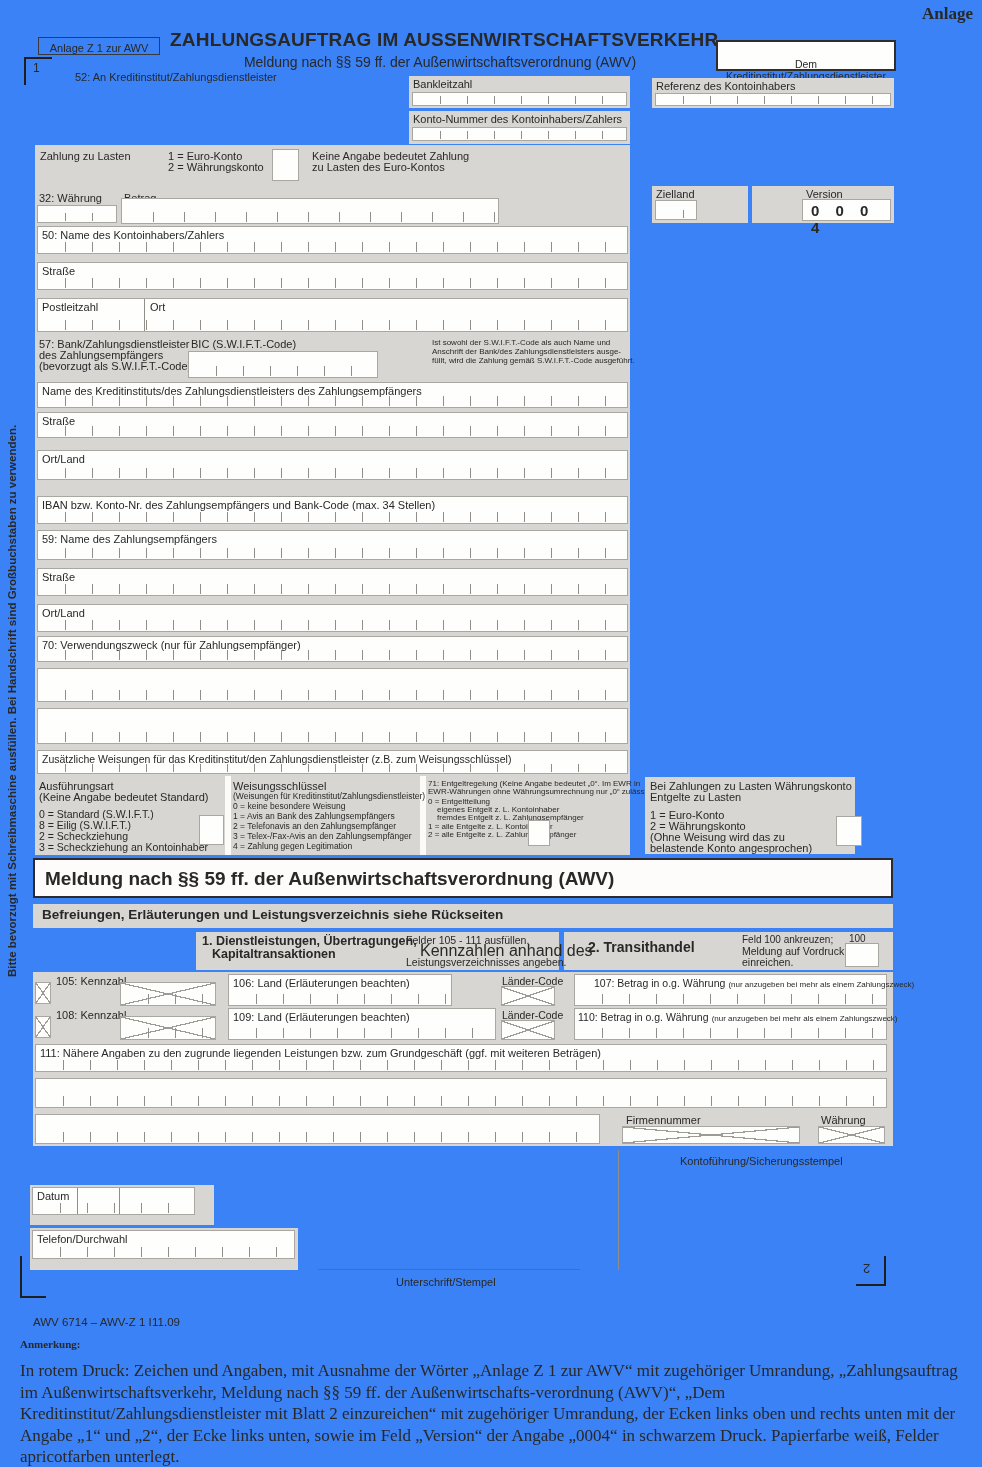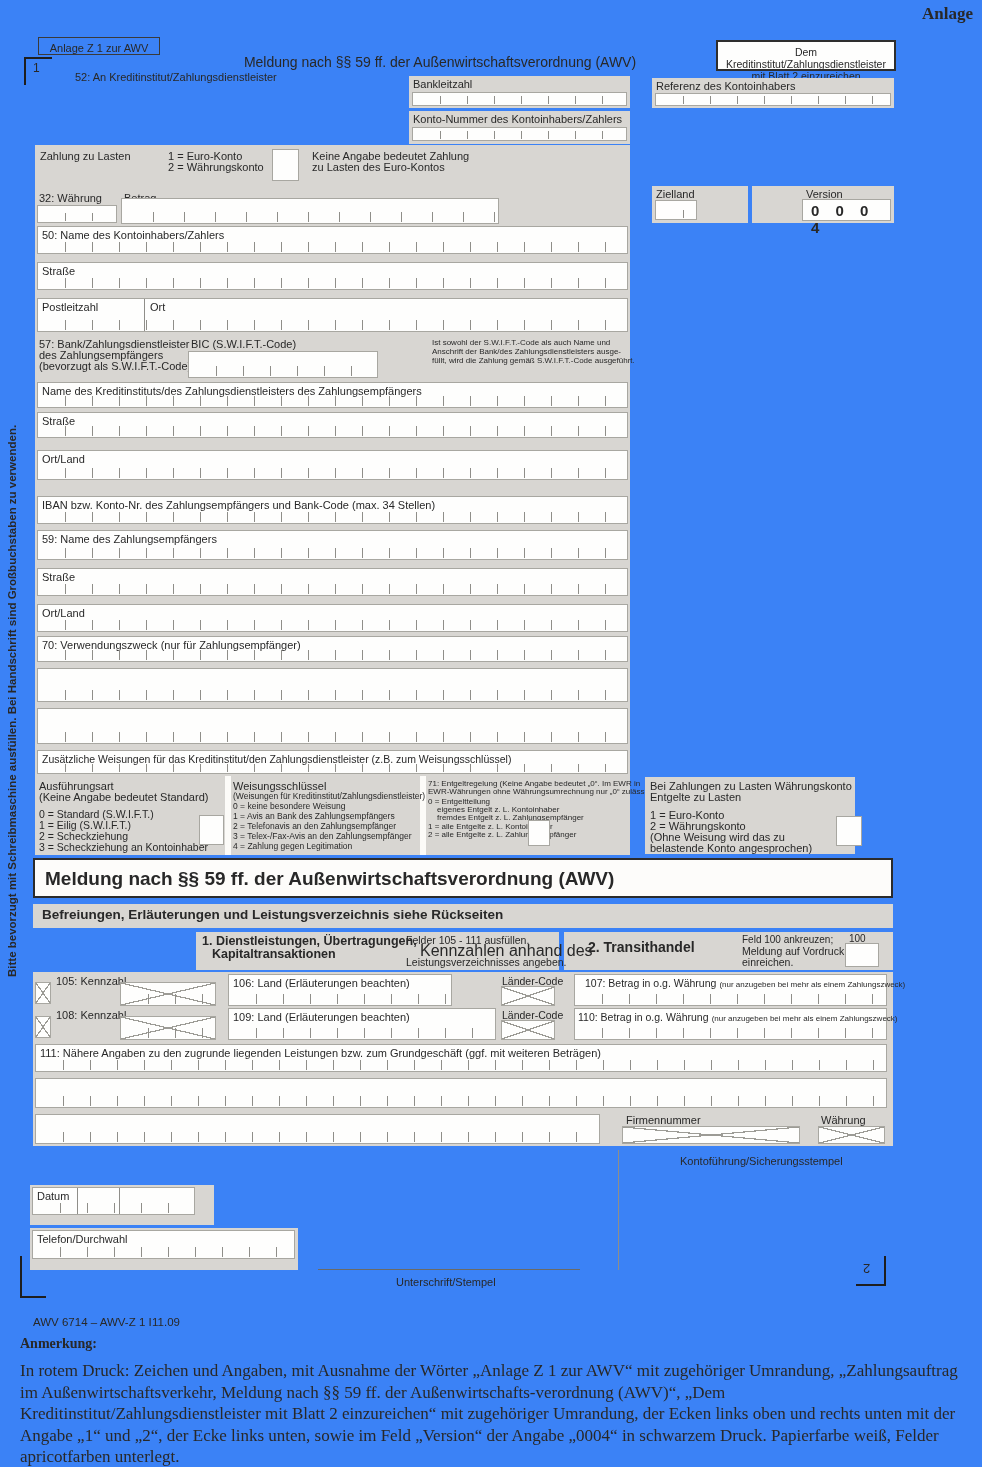--- a/index.html
+++ b/index.html
@@ -37,23 +37,24 @@
 
   <div class="lbl ser b" style="left:922px;top:8px;font-size:17px">Anlage</div>
 
   <div class="corner-tl" style="left:24px;top:57px"></div>
   <div class="lbl" style="left:33px;top:62px;font-size:12px">1</div>
 
   <div class="wbox" style="left:38px;top:37px;width:122px;height:18px;border:1.5px solid #3a3a3a;background:transparent;text-align:center">
     <span style="font-size:11px;line-height:16px">Anlage Z 1 zur AWV</span>
   </div>
 
+  <div class="lbl b" style="left:170px;top:34px;font-size:19px;letter-spacing:.2px">ZAHLUNGSAUFTRAG IM AUSSENWIRTSCHAFTSVERKEHR</div>
   <div class="lbl" style="left:180px;top:56px;width:520px;text-align:center;font-size:14px">Meldung nach §§ 59 ff. der Außenwirtschaftsverordnung (AWV)</div>
 
-  <div class="wbox" style="left:716px;top:40px;width:180px;height:31px;border:2px solid #2e2e2e;text-align:center;padding-top:4px">
+  <div class="wbox" style="left:716px;top:40px;width:180px;height:31px;border:2px solid #2e2e2e;text-align:center;padding-top:16px">
     <div style="font-size:10.5px;line-height:12px">Dem Kreditinstitut/Zahlungsdienstleister</div>
     <div style="font-size:10.5px;line-height:12px">mit Blatt 2 einzureichen</div>
   </div>
 
   <div class="lbl" style="left:75px;top:71px">52: An Kreditinstitut/Zahlungsdienstleister</div>
 
   <div class="shade" style="left:409px;top:76px;width:221px;height:32px"></div>
   <div class="lbl" style="left:413px;top:78px">Bankleitzahl</div>
   <div class="wbox" style="left:412px;top:92px;width:215px;height:14px">
       <i class="comb comb-sm"></i>
@@ -170,21 +171,21 @@
     <span class="lbl-in" style="font-size:10.5px">Zusätzliche Weisungen für das Kreditinstitut/den Zahlungsdienstleister (z.B. zum Weisungsschlüssel)</span>
       <i class="comb comb-sm"></i>
   </div>
 
   <div style="position:absolute;left:225px;top:776px;width:6px;height:79px;background:#fcfbf8"></div>
   <div style="position:absolute;left:420px;top:776px;width:6px;height:79px;background:#fcfbf8"></div>
 
   <div class="lbl" style="left:39px;top:780px">Ausführungsart</div>
   <div class="lbl" style="left:39px;top:791px">(Keine Angabe bedeutet Standard)</div>
   <div class="lbl" style="left:39px;top:808px;font-size:10.5px">0 = Standard (S.W.I.F.T.)</div>
-  <div class="lbl" style="left:39px;top:819px;font-size:10.5px">1 = Eilig (S.W.I.F.T.)</div>
+  <div class="lbl" style="left:39px;top:819px;font-size:10.5px">8 = Eilig (S.W.I.F.T.)</div>
   <div class="lbl" style="left:39px;top:830px;font-size:10.5px">2 = Scheckziehung</div>
   <div class="lbl" style="left:39px;top:841px;font-size:10.5px">3 = Scheckziehung an Kontoinhaber</div>
   <div class="cbox" style="left:199px;top:815px;width:25px;height:30px"></div>
 
   <div class="lbl" style="left:233px;top:780px">Weisungsschlüssel</div>
   <div class="lbl sm" style="left:233px;top:792px">(Weisungen für Kreditinstitut/Zahlungsdienstleister)</div>
   <div class="lbl sm" style="left:233px;top:802px">0 = keine besondere Weisung</div>
   <div class="lbl sm" style="left:233px;top:812px">1 = Avis an Bank des Zahlungsempfängers</div>
   <div class="lbl sm" style="left:233px;top:822px">2 = Telefonavis an den Zahlungsempfänger</div>
   <div class="lbl sm" style="left:233px;top:832px">3 = Telex-/Fax-Avis an den Zahlungsempfänger</div>
@@ -235,21 +236,21 @@
   <div class="xbox" style="left:120px;top:982px;width:96px;height:24px">
       <i class="comb"></i>
     </div>
   <div class="wbox" style="left:228px;top:974px;width:224px;height:32px">
     <span class="lbl-in">106: Land (Erläuterungen beachten)</span>
       <i class="comb"></i>
   </div>
   <div class="lbl" style="left:502px;top:975px;font-size:10.5px">Länder-Code</div>
   <div class="xbox" style="left:501px;top:986px;width:54px;height:20px"></div>
   <div class="wbox" style="left:574px;top:974px;width:313px;height:32px">
-    <span class="lbl-in" style="padding-left:10px"><span style="font-size:10.5px">107: Betrag in o.g. Währung</span> <span class="xs">(nur anzugeben bei mehr als einem Zahlungszweck)</span></span>
+    <span class="lbl-in" style="padding-left:19px"><span style="font-size:10.5px">107: Betrag in o.g. Währung</span> <span class="xs">(nur anzugeben bei mehr als einem Zahlungszweck)</span></span>
     <i class="comb"></i>
   </div>
 
   <div class="xbox" style="left:35px;top:1016px;width:16px;height:22px"></div>
   <div class="lbl" style="left:56px;top:1009px">108: Kennzahl</div>
   <div class="xbox" style="left:120px;top:1016px;width:96px;height:24px">
       <i class="comb"></i>
     </div>
   <div class="wbox" style="left:228px;top:1008px;width:268px;height:32px">
     <span class="lbl-in">109: Land (Erläuterungen beachten)</span>
@@ -299,16 +300,16 @@
   <div class="corner-bl" style="left:20px;top:1256px"></div>
   <div class="corner-br" style="left:856px;top:1256px">
     <span style="position:absolute;left:7px;top:5px;font-size:13px;display:inline-block;transform:rotate(180deg)">2</span>
   </div>
 
   <div class="lbl" style="left:33px;top:1316px;font-size:11.5px">AWV 6714 – AWV-Z 1 I</div>
   <div class="lbl" style="left:152px;top:1316px;font-size:11.5px">11.09</div>
 
   <div class="vnote">Bitte bevorzugt mit Schreibmaschine ausfüllen. Bei Handschrift sind Großbuchstaben zu verwenden.</div>
 
-  <div class="lbl ser b" style="left:20px;top:1338px;font-size:14px">Anmerkung:</div>
+  <div class="lbl ser b" style="left:20px;top:1338px;font-size:11px">Anmerkung:</div>
   <div class="ser" style="position:absolute;left:20px;top:1360px;width:948px;font-size:17px;line-height:21.5px">In rotem Druck: Zeichen und Angaben, mit Ausnahme der Wörter „Anlage Z 1 zur AWV“ mit zugehöriger Umrandung, „Zahlungsauftrag im Außenwirtschaftsverkehr, Meldung nach §§ 59 ff. der Außenwirtschafts-verordnung (AWV)“, „Dem Kreditinstitut/Zahlungsdienstleister mit Blatt 2 einzureichen“ mit zugehöriger Umrandung, der Ecken links oben und rechts unten mit der Angabe „1“ und „2“, der Ecke links unten, sowie im Feld „Version“ der Angabe „0004“ in schwarzem Druck. Papierfarbe weiß, Felder apricotfarben unterlegt.</div>
 
 </div>
 
 </body></html>

